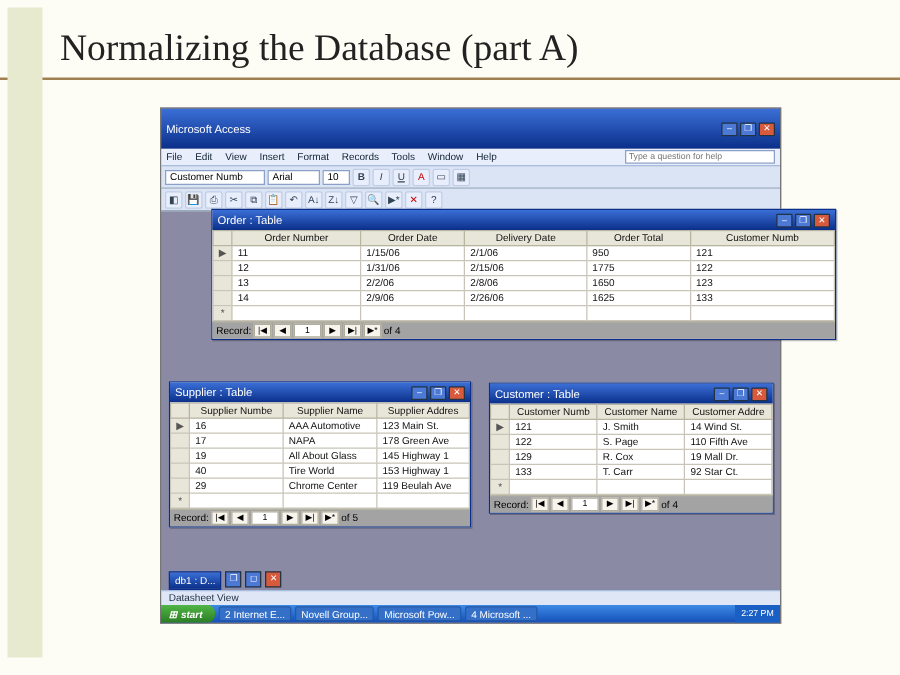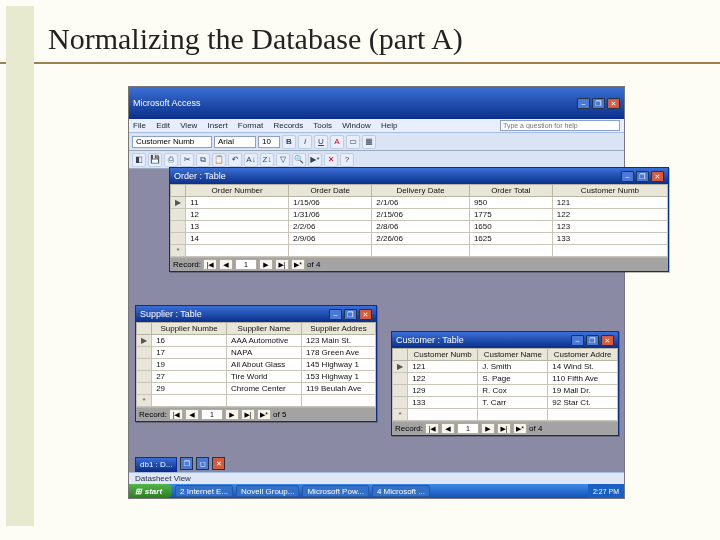--- a/index.html
+++ b/index.html
@@ -206,21 +206,21 @@
             <td>178 Green Ave</td>
           </tr>
       <tr>
             <td class="rowhdr"></td>
             <td>19</td>
             <td>All About Glass</td>
             <td>145 Highway 1</td>
           </tr>
       <tr>
             <td class="rowhdr"></td>
-            <td>27</td>
+            <td>40</td>
             <td>Tire World</td>
             <td>153 Highway 1</td>
           </tr>
       <tr>
             <td class="rowhdr"></td>
             <td>29</td>
             <td>Chrome Center</td>
             <td>119 Beulah Ave</td>
           </tr>
       <tr>
@@ -236,21 +236,21 @@
       <div class="nbtn">|◀</div>
       <div class="nbtn">◀</div>
       <div class="cur">1</div>
       <div class="nbtn">▶</div>
       <div class="nbtn">▶|</div>
       <div class="nbtn">▶*</div>
       <span>of  5</span>
     </div>
   </div>
 
-  <div class="win" style="left:262px;top:244px;width:228px">
+  <div class="win" style="left:262px;top:219px;width:228px">
     <div class="titlebar">
       <span>Customer : Table</span>
       <div class="tb-btns">
         <div class="tb-btn">–</div>
         <div class="tb-btn">❐</div>
         <div class="tb-btn tb-close">✕</div>
       </div>
     </div>
     <table class="dg">
       <tbody>

